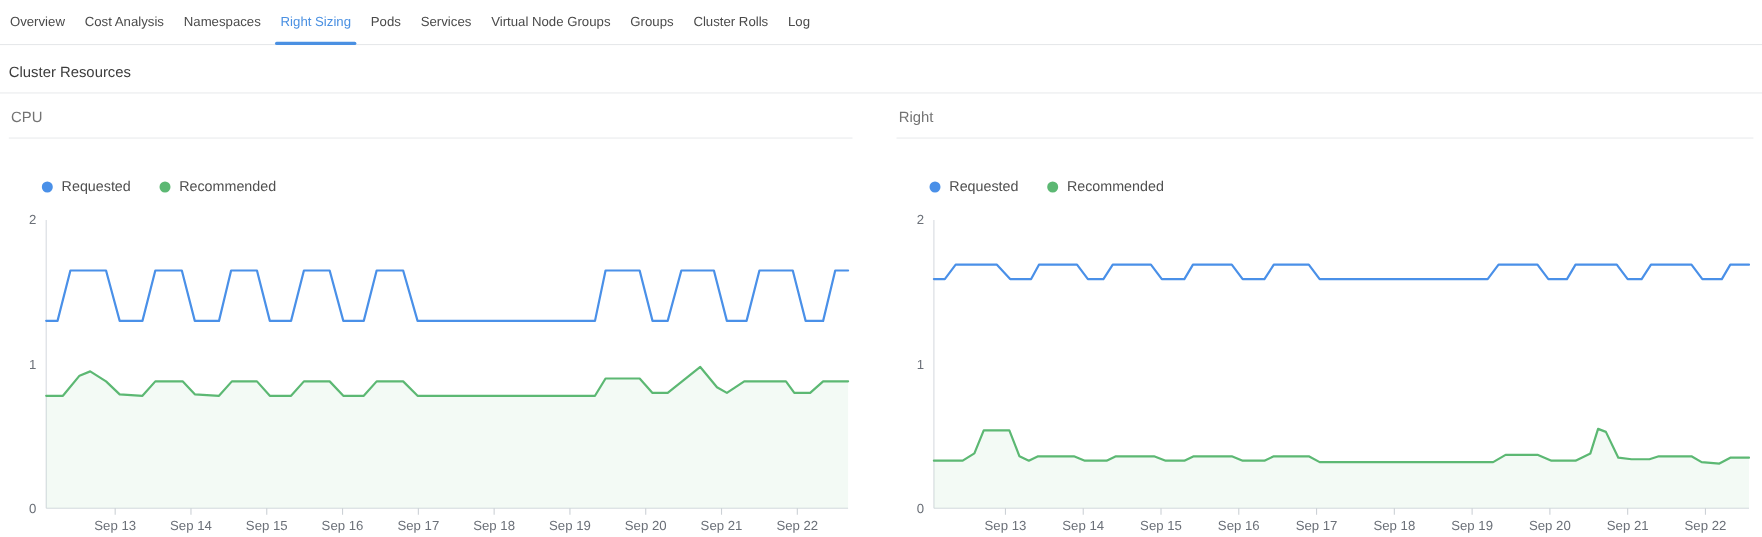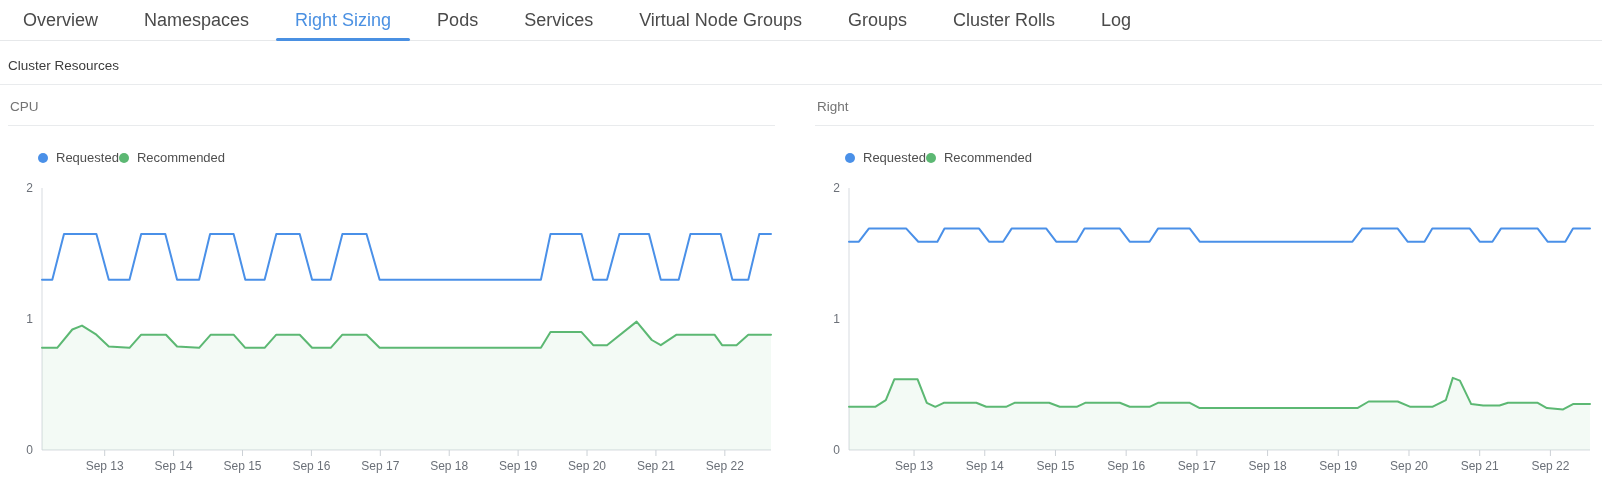--- a/index.html
+++ b/index.html
@@ -9,21 +9,21 @@
     background:#ffffff; color:#333;
     font-family:"Liberation Sans", sans-serif;
   }
   
   .tabbar {
     display:flex; align-items:stretch; height:41px;
     border-bottom:1px solid #e6e8ea; background:#fff;
   }
   .tab {
     position:relative; border:0; background:none; cursor:pointer;
-    padding:0 23px; font-size:18px; color:#4a4a4a; white-space:nowrap;
+    padding:0 9px; font-size:12px; color:#4a4a4a; white-space:nowrap;
     font-family:inherit; line-height:40px;
   }
   .tab.active { color:#4a90e2; }
   .tab.active::after {
     content:""; position:absolute; left:4px; right:4px; bottom:-1px;
     height:3px; background:#4a90e2; border-radius:2px;
   }
   
   .section-header {
     padding:17px 16px 10px 8px;
@@ -33,36 +33,37 @@
   
   .charts { display:flex; gap:40px; padding:0 8px; margin-top:14px; }
   .panel { }
   .panel-cpu { width:767px; flex:0 0 767px; }
   .panel-mem { flex:1 1 auto; min-width:0; }
   .panel-title {
     font-size:13.5px; color:#737373; line-height:16px;
     padding:0 0 10px 2px; border-bottom:1px solid #e9ebed;
   }
   .legend {
-    display:flex; align-items:center; 
-    margin:24px 0 0 30px; font-size:13px; color:#4f4f4f;
+    display:flex; align-items:center; gap:26px;
+    margin:36px 0 0 30px; font-size:13px; color:#4f4f4f;
   }
   .legend-item { display:flex; align-items:center; cursor:pointer; }
   .dot {
     width:10px; height:10px; border-radius:50%;
     display:inline-block; margin-right:8px; background:#999;
   }
   .chart-svg { display:block; margin-top:8px; }
   .chart-svg text { font-family:"Liberation Sans", sans-serif; font-size:12px; fill:#6b7078; }
 </style>
 </head>
 <body>
 
 <nav class="tabbar">
     <button class="tab">Overview</button>
+    <button class="tab">Cost Analysis</button>
     <button class="tab">Namespaces</button>
     <button class="tab active">Right Sizing</button>
     <button class="tab">Pods</button>
     <button class="tab">Services</button>
     <button class="tab">Virtual Node Groups</button>
     <button class="tab">Groups</button>
     <button class="tab">Cluster Rolls</button>
     <button class="tab">Log</button>
   </nav>
 

